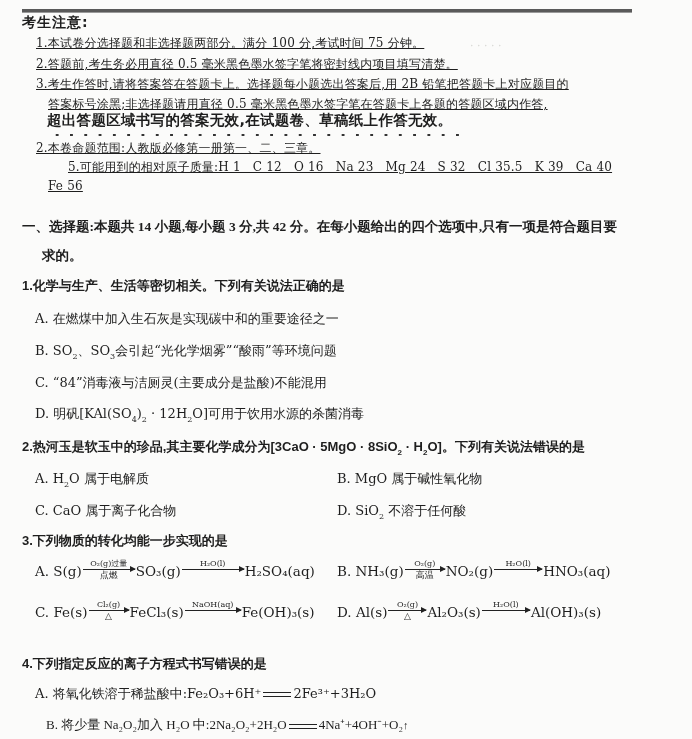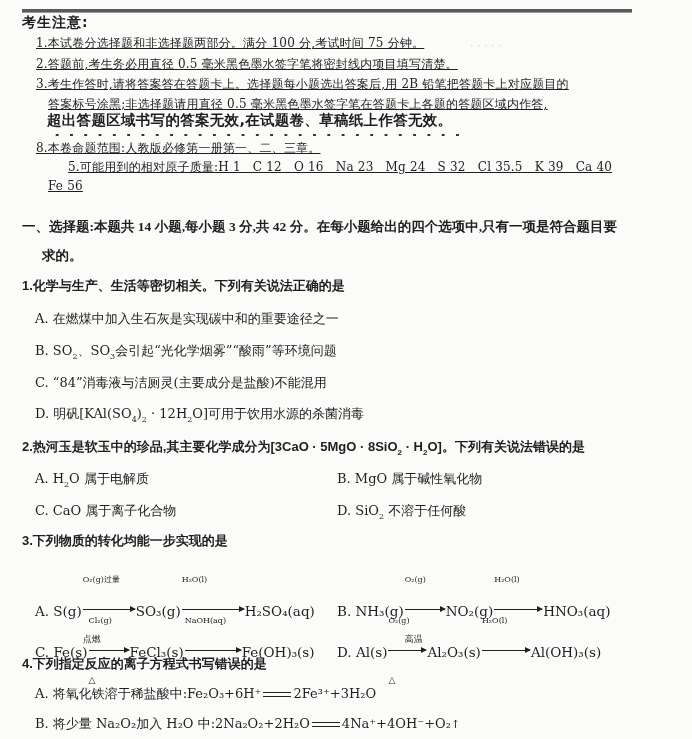--- a/index.html
+++ b/index.html
@@ -16,21 +16,21 @@
   .n-item { font-size:12px; letter-spacing:0.2px;text-decoration:underline; }
   .bold-warn { font-family:"DejaVu Sans","Liberation Sans",sans-serif; font-weight:bold; font-size:14.5px; left:47px; top:111px; letter-spacing:0.3px;text-align:center; }
   .dots { position:absolute; left:50px; top:133px; width:420px; height:4px;
     background-image:radial-gradient(circle,#333 1.2px,transparent 1.5px);
     background-size:14.3px 4px; background-repeat:repeat-x; }
   .sec { font-family:Liberation Serif, serif; font-weight:bold; font-size:13.5px; }
   .q { font-family:Liberation Sans, sans-serif; font-size:13px; font-weight:600; }
   .opt { font-size:13px; }
   sub, sup { font-size:8px; line-height:0; }
   .eq { position:absolute; font-size:13.5px; white-space:nowrap; display:flex; align-items:center; }
-  .arrow { display:inline-flex; flex-direction:column; align-items:flex-start; margin:16px 1px; position:relative; top:-1px;gap:24px; }
+  .arrow { display:inline-flex; flex-direction:column; align-items:center; margin:0 1px; position:relative; top:-1px; }
   .arrow .top { font-size:8px; line-height:9px; height:10px; }
   .arrow .bar { height:1px; background:#222; position:relative; }
   .arrow .bar::after { content:""; position:absolute; right:-1px; top:-3px; border-left:6px solid #222; border-top:3.5px solid transparent; border-bottom:3.5px solid transparent; }
   .arrow .bot { font-size:9px; line-height:10px; height:10px; }
   .eqsign { display:inline-block; width:28px; height:3px; border-top:1px solid #222; border-bottom:1px solid #222; vertical-align:middle; margin:0 2px; }
   .up { font-size:11px; }
 </style>
 </head>
 <body>
 
@@ -39,21 +39,21 @@
 <div class="rule"></div>
 
 <div class="line notice-title">考生注意:</div>
 
 <div class="line n-item" style="left:36px;top:35px;">1.本试卷分选择题和非选择题两部分。满分 100 分,考试时间 75 分钟。</div>
 <div class="line n-item" style="left:36px;top:56px;">2.答题前,考生务必用直径 0.5 毫米黑色墨水签字笔将密封线内项目填写清楚。</div>
 <div class="line n-item" style="left:36px;top:76px;">3.考生作答时,请将答案答在答题卡上。选择题每小题选出答案后,用 2B 铅笔把答题卡上对应题目的</div>
 <div class="line n-item" style="left:48px;top:96px;">答案标号涂黑;非选择题请用直径 0.5 毫米黑色墨水签字笔在答题卡上各题的答题区域内作答,</div>
 <div class="line bold-warn">超出答题区域书写的答案无效,在试题卷、草稿纸上作答无效。</div>
 <div class="dots"></div>
-<div class="line n-item" style="left:36px;top:140px;">8.本卷命题范围:人教版必修第一册第一、二、三章。</div>
+<div class="line n-item" style="left:36px;top:140px;">2.本卷命题范围:人教版必修第一册第一、二、三章。</div>
 <div class="line n-item" style="left:36px;top:159px;white-space:pre;margin-left:32px;">5.可能用到的相对原子质量:H 1   C 12   O 16   Na 23   Mg 24   S 32   Cl 35.5   K 39   Ca 40</div>
 <div class="line n-item" style="left:48px;top:179px;">Fe 56</div>
 
 <div class="line sec" style="left:22px;top:218px;">一、选择题:本题共 14 小题,每小题 3 分,共 42 分。在每小题给出的四个选项中,只有一项是符合题目要</div>
 <div class="line sec" style="left:42px;top:247px;">求的。</div>
 
 <div class="line q" style="left:22px;top:277px;">1.化学与生产、生活等密切相关。下列有关说法正确的是</div>
 <div class="line opt" style="left:35px;top:310px;">A. 在燃煤中加入生石灰是实现碳中和的重要途径之一</div>
 <div class="line opt" style="left:35px;top:342px;"><span>B. SO</span><sub>2</sub><span>、SO</span><sub>3</sub><span>会引起“光化学烟雾”“酸雨”等环境问题</span></div>
 <div class="line opt" style="left:35px;top:374px;">C. “84”消毒液与洁厕灵(主要成分是盐酸)不能混用</div>
@@ -126,13 +126,13 @@
   <span class="arrow">
       <span class="top">H₂O(l)</span>
       <span class="bar" style="width:48px"></span>
       <span class="bot"></span>
     </span>
   <span>Al(OH)₃(s)</span>
 </div>
 
 <div class="line q" style="left:22px;top:655px;">4.下列指定反应的离子方程式书写错误的是</div>
 <div class="line opt" style="left:35px;top:685px;text-align:right;"><span>A. 将氧化铁溶于稀盐酸中:Fe₂O₃+6H⁺</span><span class="eqsign"></span><span>2Fe³⁺+3H₂O</span></div>
-<div class="line opt" style="left:35px;top:715px;"><span>B. 将少量 Na₂O₂加入 H₂O 中:2Na₂O₂+2H₂O</span><span class="eqsign"></span><span>4Na⁺+4OH⁻+O₂</span><span class="up">↑</span></div>
+<div class="line opt" style="left:46px;top:715px;font-family:Liberation Serif, serif;"><span>B. 将少量 Na₂O₂加入 H₂O 中:2Na₂O₂+2H₂O</span><span class="eqsign"></span><span>4Na⁺+4OH⁻+O₂</span><span class="up">↑</span></div>
 
 </body></html>

